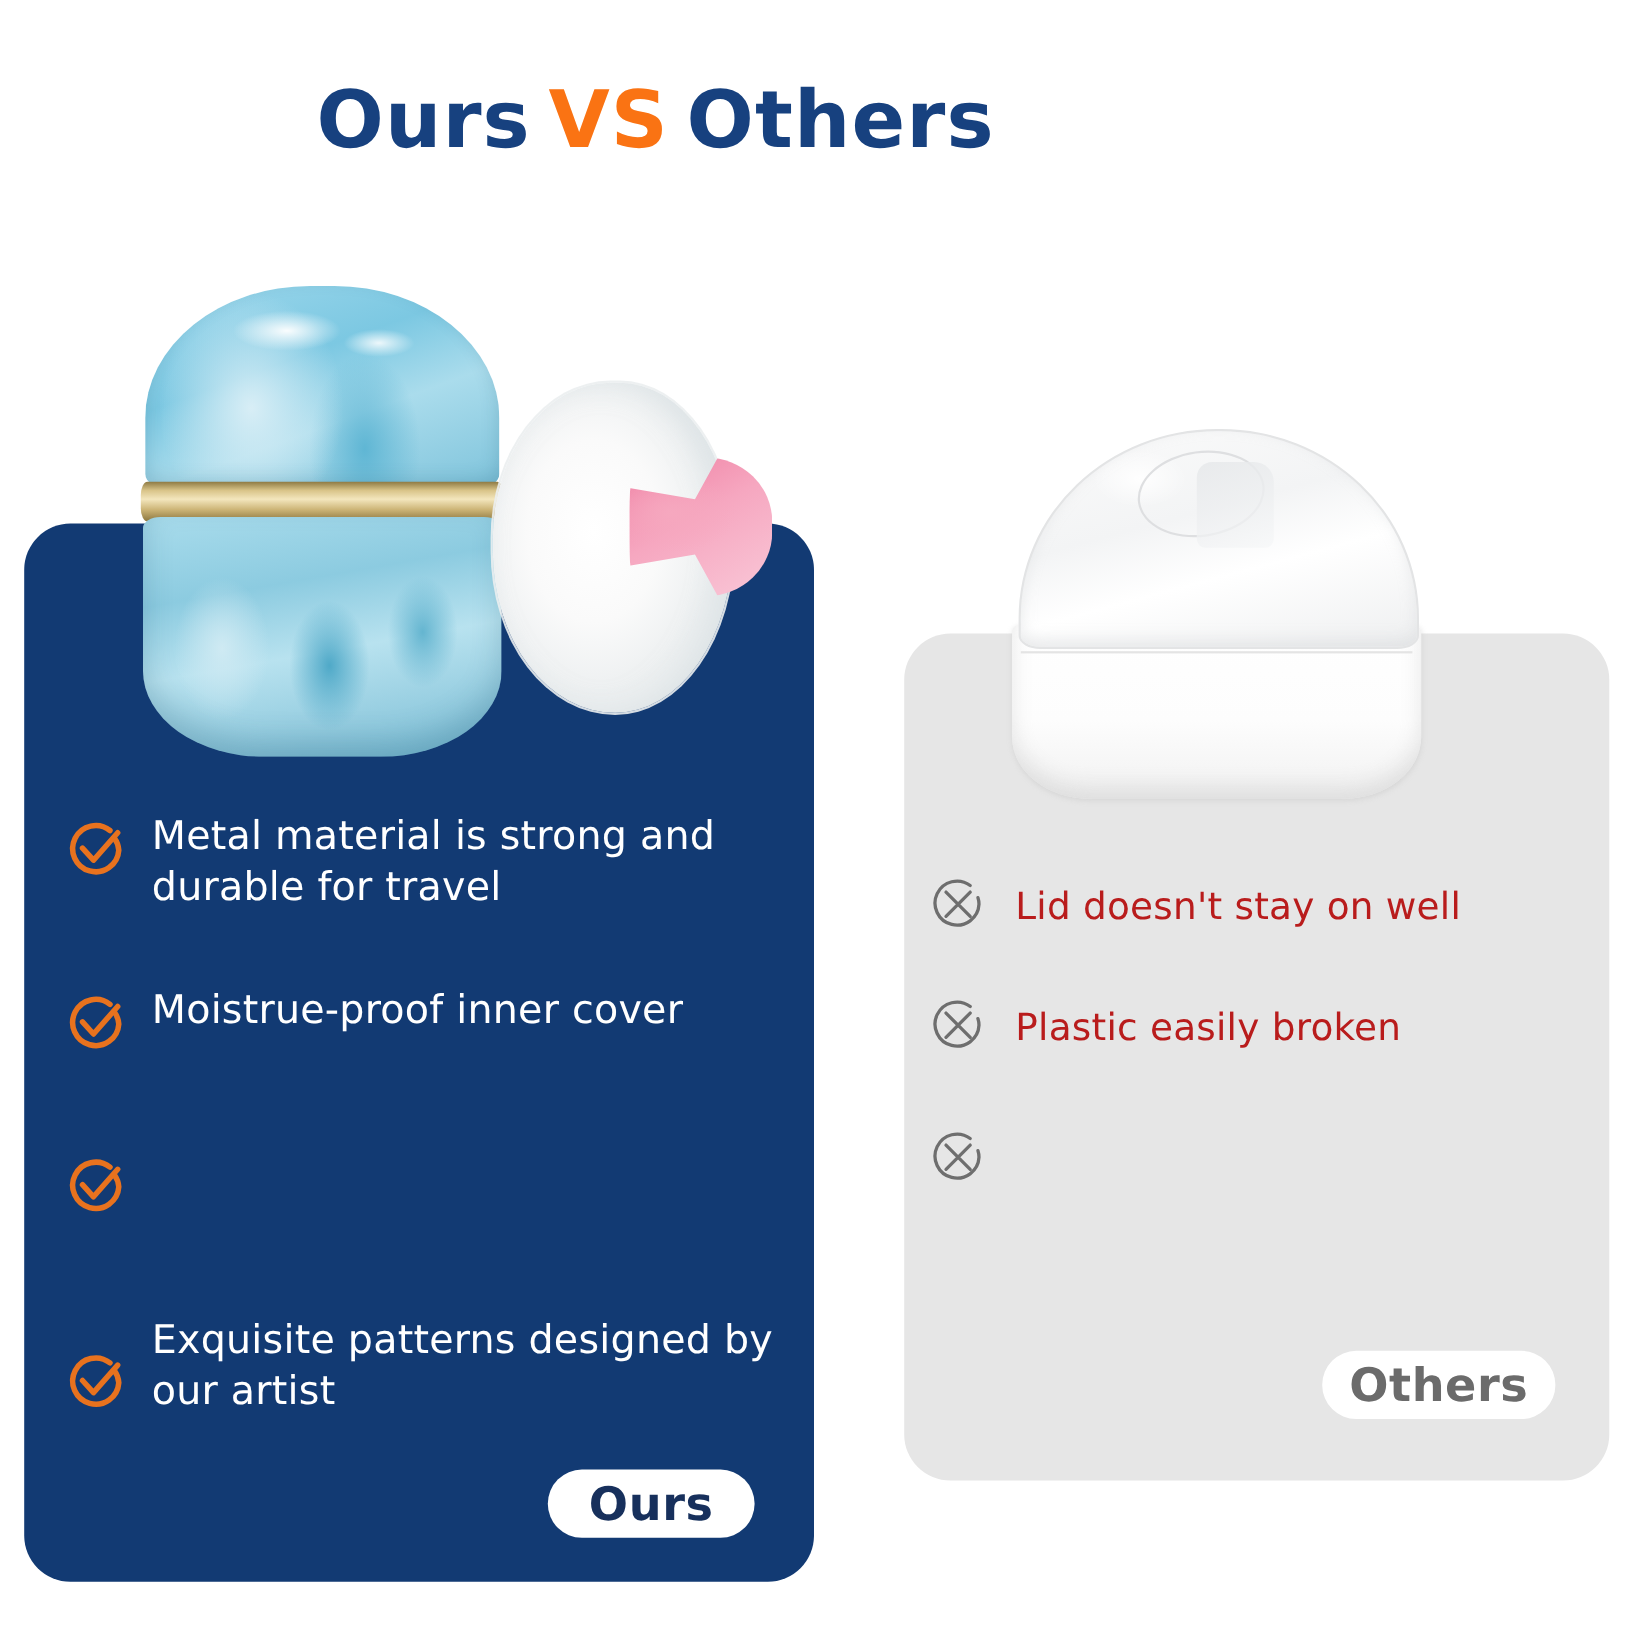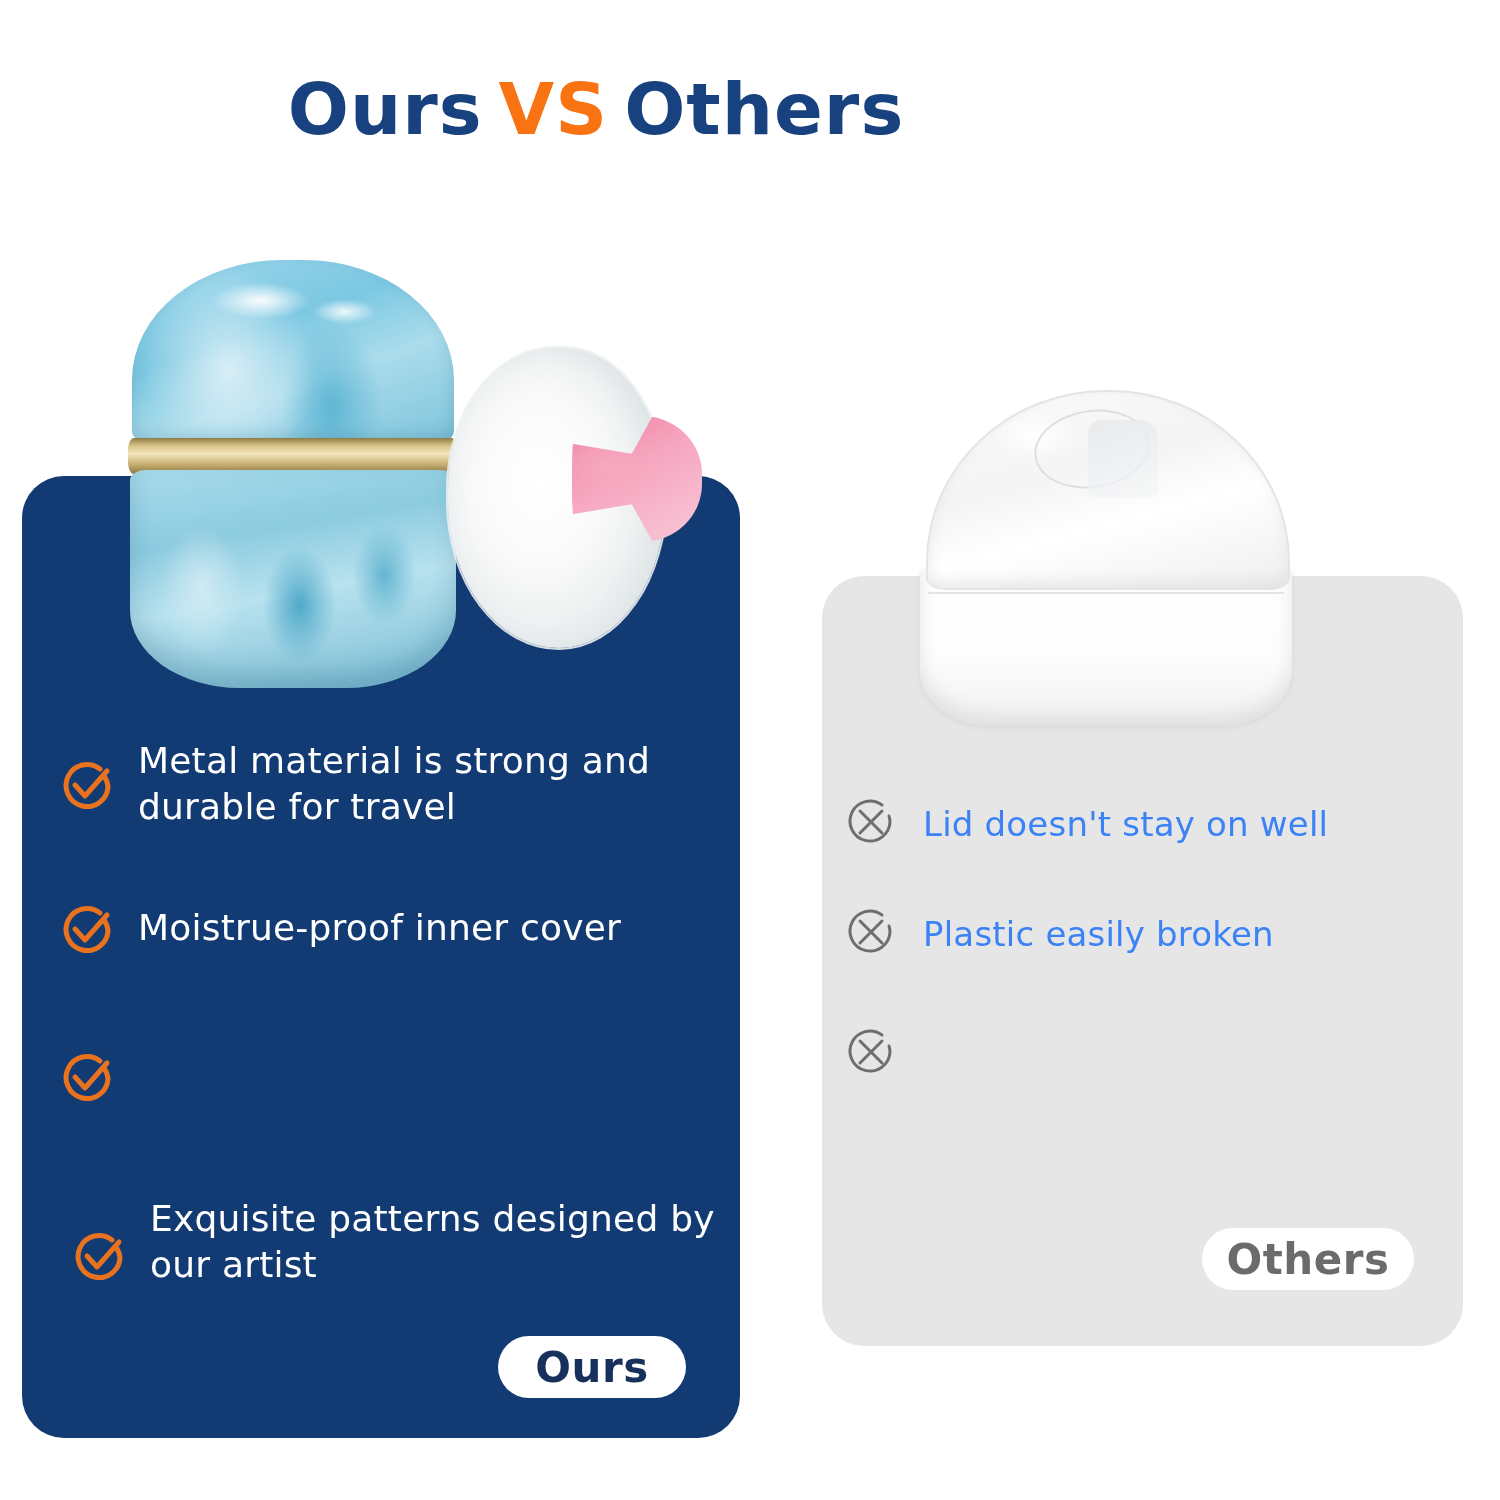--- a/index.html
+++ b/index.html
@@ -199,21 +199,21 @@
   
   .list-ours {
     position: absolute;
     left: 60px;
     top: 738px;
     width: 668px;
   }
   .bullet-ours {
     position: absolute;
     display: flex;
-    align-items: center;
+    align-items: flex-start;
     gap: 22px;
   }
   .bullet-ours .bullet-text {
     font-family: "DejaVu Sans", sans-serif;
     font-size: 36px;
     line-height: 1.28;
     color: #ffffff;
     letter-spacing: 0.2px;
   }
   .check-icon { flex: 0 0 auto; margin-top: 4px; }
@@ -227,21 +227,21 @@
   .bullet-others {
     position: absolute;
     display: flex;
     align-items: center;
     gap: 26px;
   }
   .bullet-others .bullet-text {
     font-family: "DejaVu Sans", sans-serif;
     font-size: 34px;
     line-height: 1.25;
-    color: #3b82f6;
+    color: #b91c1c;
     letter-spacing: 0.2px;
   }
   .x-icon { flex: 0 0 auto; }
 
   
   .badge {
     position: absolute;
     display: flex;
     align-items: center;
     justify-content: center;
@@ -323,21 +323,21 @@
 
     <div class="bullet-ours" style="top:278px;left:0px;width:668px;">
       <span class="check-icon" style="margin-top:32px;">
         <svg width="56" height="56" viewBox="0 0 56 56">
           <path d="M40 13 A21 21 0 1 0 48 31 A21 21 0 0 0 44 20" fill="none" stroke="#E8721E" stroke-width="5" stroke-linecap="round"></path>
           <path d="M15 29 L25 40 L47 15" fill="none" stroke="#E8721E" stroke-width="5" stroke-linecap="round" stroke-linejoin="round"></path>
         </svg>
       </span>
     </div>
 
-    <div class="bullet-ours" style="top:458px;left:12px;width:668px;">
+    <div class="bullet-ours" style="top:458px;left:0px;width:668px;">
       <span class="check-icon" style="margin-top:30px;">
         <svg width="56" height="56" viewBox="0 0 56 56">
           <path d="M40 13 A21 21 0 1 0 48 31 A21 21 0 0 0 44 20" fill="none" stroke="#E8721E" stroke-width="5" stroke-linecap="round"></path>
           <path d="M15 29 L25 40 L47 15" fill="none" stroke="#E8721E" stroke-width="5" stroke-linecap="round" stroke-linejoin="round"></path>
         </svg>
       </span>
       <span class="bullet-text">Exquisite patterns designed by our artist</span>
     </div>
 
   </div>

